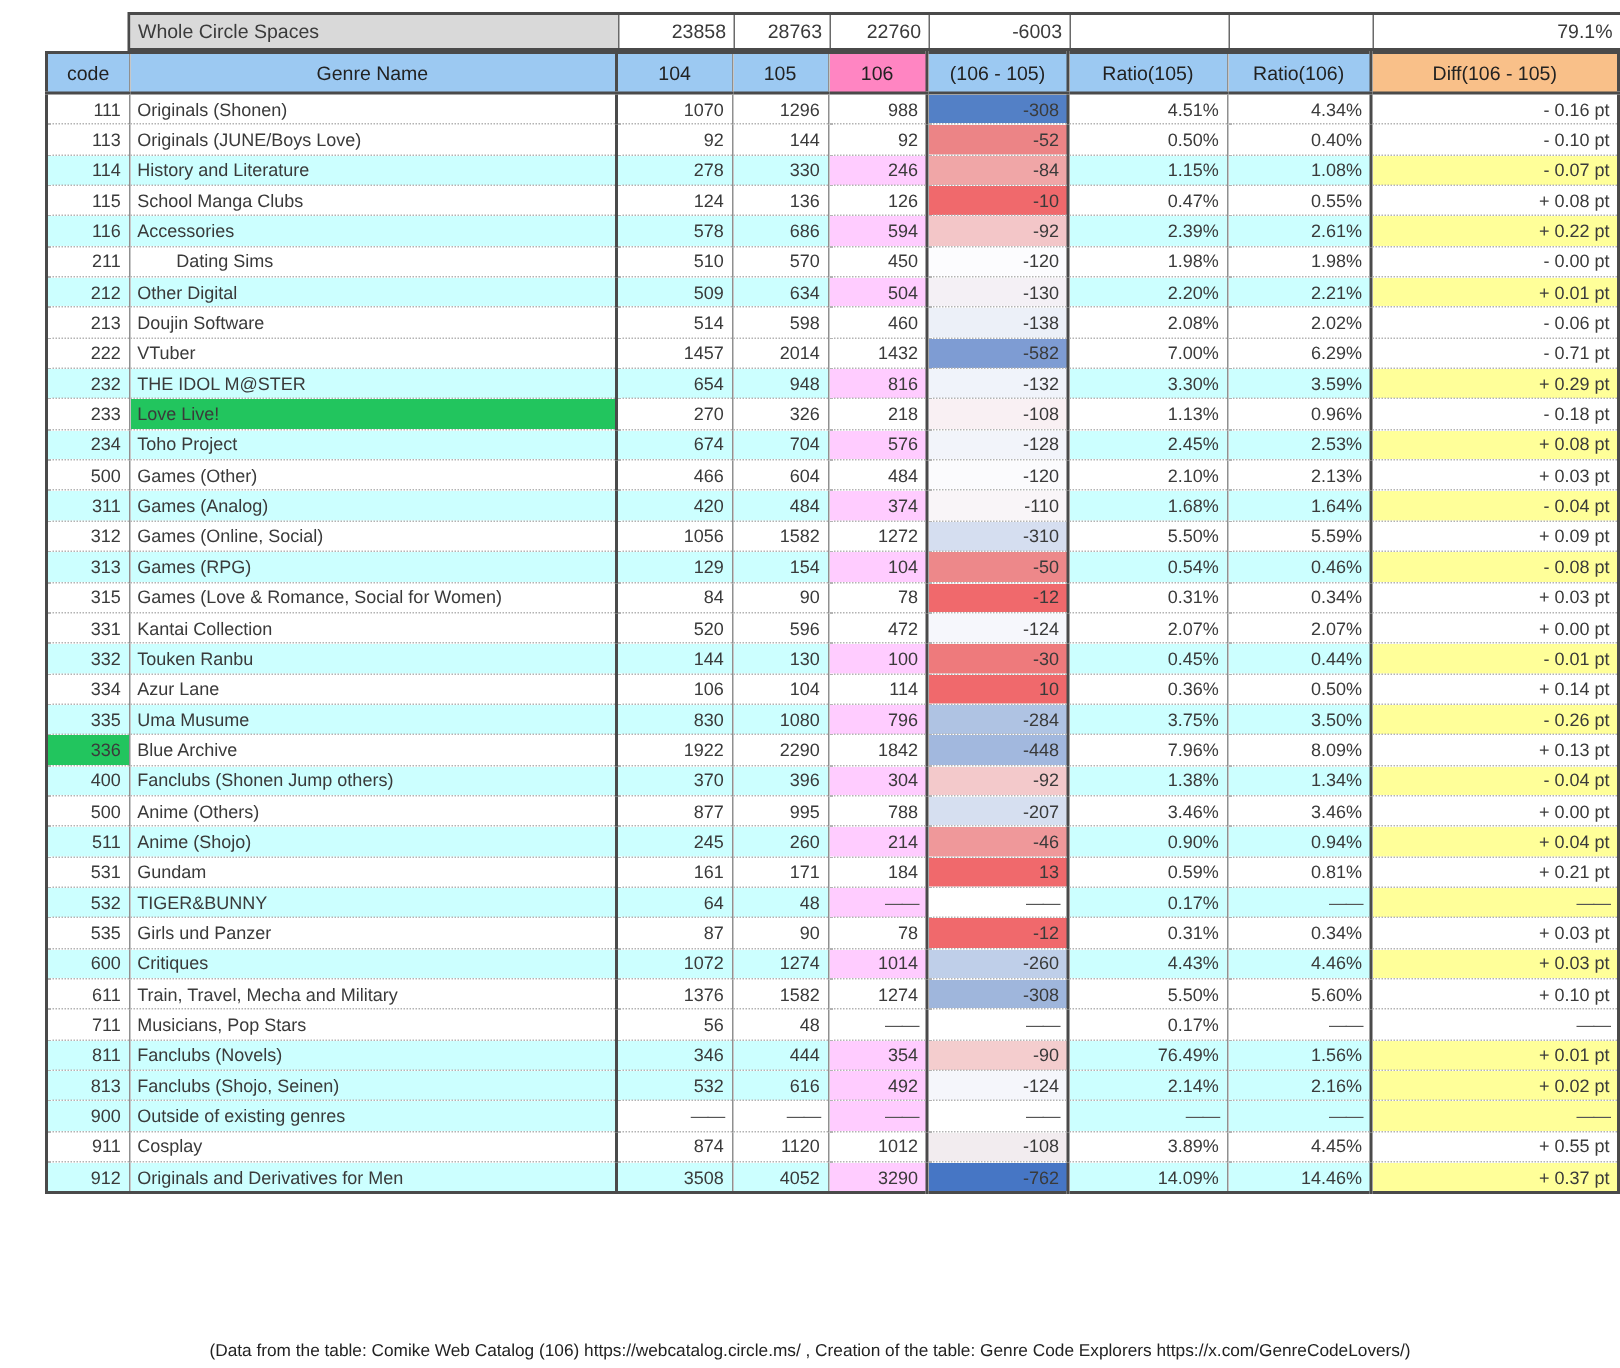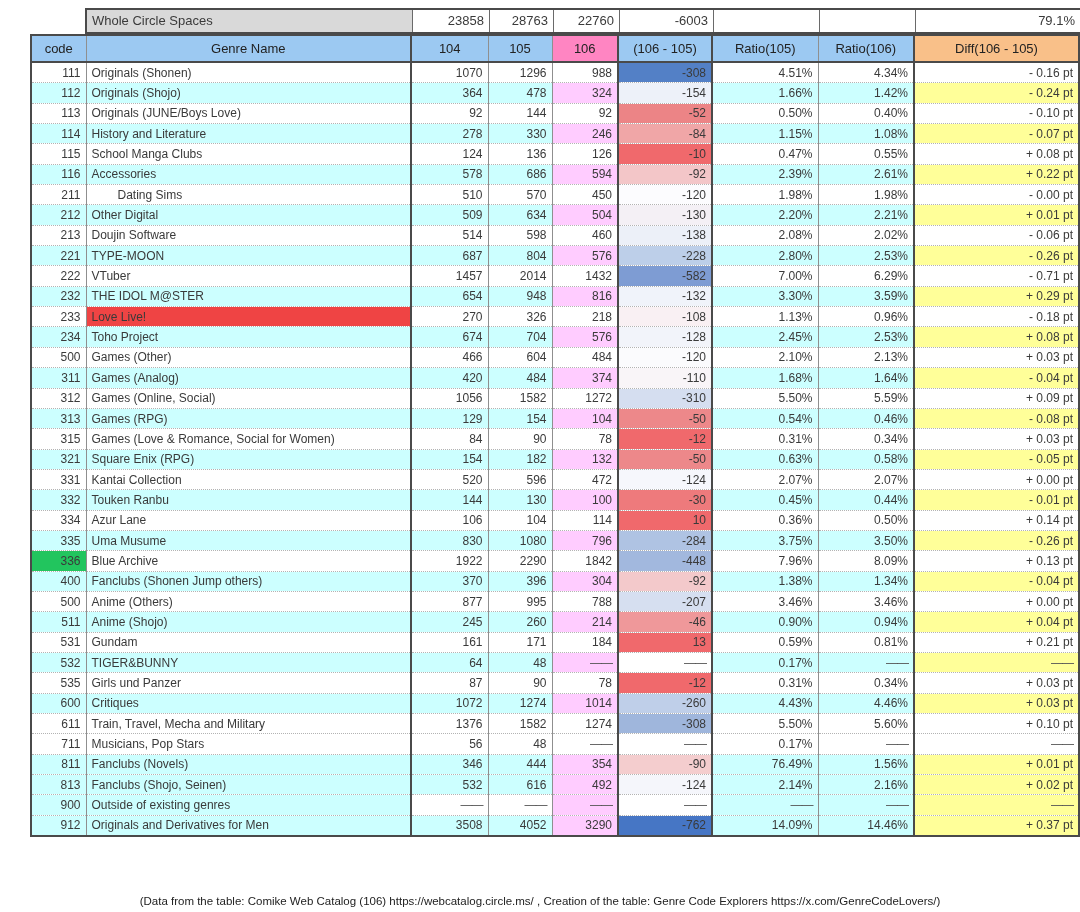--- a/index.html
+++ b/index.html
@@ -87,31 +87,20 @@
           <td class="c-genre bl" style="background: rgb(255, 255, 255);">Originals (Shonen)</td>
           <td class="num blh" style="background: rgb(255, 255, 255);">1070</td>
           <td class="num bl" style="background: rgb(255, 255, 255);">1296</td>
           <td class="num bl" style="background: rgb(255, 255, 255);">988</td>
           <td class="num blh" style="background: rgb(83, 128, 198);">-308</td>
           <td class="num blh" style="background: rgb(255, 255, 255);">4.51%</td>
           <td class="num bl" style="background: rgb(255, 255, 255);">4.34%</td>
           <td class="num blh" style="background: rgb(255, 255, 255);">- 0.16 pt</td>
         </tr>
         <tr>
-          <td class="num" style="background: rgb(204, 255, 255);">112</td>
-          <td class="c-genre bl" style="background: rgb(204, 255, 255);">Originals (Shojo)</td>
-          <td class="num blh" style="background: rgb(204, 255, 255);">364</td>
-          <td class="num bl" style="background: rgb(204, 255, 255);">478</td>
-          <td class="num bl" style="background: rgb(255, 204, 255);">324</td>
-          <td class="num blh" style="background: rgb(237, 241, 249);">-154</td>
-          <td class="num blh" style="background: rgb(204, 255, 255);">1.66%</td>
-          <td class="num bl" style="background: rgb(204, 255, 255);">1.42%</td>
-          <td class="num blh" style="background: rgb(255, 255, 153);">- 0.24 pt</td>
-        </tr>
-        <tr>
           <td class="num" style="background: rgb(255, 255, 255);">113</td>
           <td class="c-genre bl" style="background: rgb(255, 255, 255);">Originals (JUNE/Boys Love)</td>
           <td class="num blh" style="background: rgb(255, 255, 255);">92</td>
           <td class="num bl" style="background: rgb(255, 255, 255);">144</td>
           <td class="num bl" style="background: rgb(255, 255, 255);">92</td>
           <td class="num blh" style="background: rgb(236, 132, 134);">-52</td>
           <td class="num blh" style="background: rgb(255, 255, 255);">0.50%</td>
           <td class="num bl" style="background: rgb(255, 255, 255);">0.40%</td>
           <td class="num blh" style="background: rgb(255, 255, 255);">- 0.10 pt</td>
         </tr>
@@ -175,31 +164,20 @@
           <td class="c-genre bl" style="background: rgb(255, 255, 255);">Doujin Software</td>
           <td class="num blh" style="background: rgb(255, 255, 255);">514</td>
           <td class="num bl" style="background: rgb(255, 255, 255);">598</td>
           <td class="num bl" style="background: rgb(255, 255, 255);">460</td>
           <td class="num blh" style="background: rgb(236, 240, 248);">-138</td>
           <td class="num blh" style="background: rgb(255, 255, 255);">2.08%</td>
           <td class="num bl" style="background: rgb(255, 255, 255);">2.02%</td>
           <td class="num blh" style="background: rgb(255, 255, 255);">- 0.06 pt</td>
         </tr>
         <tr>
-          <td class="num" style="background: rgb(204, 255, 255);">221</td>
-          <td class="c-genre bl" style="background: rgb(204, 255, 255);">TYPE-MOON</td>
-          <td class="num blh" style="background: rgb(204, 255, 255);">687</td>
-          <td class="num bl" style="background: rgb(204, 255, 255);">804</td>
-          <td class="num bl" style="background: rgb(255, 204, 255);">576</td>
-          <td class="num blh" style="background: rgb(189, 207, 233);">-228</td>
-          <td class="num blh" style="background: rgb(204, 255, 255);">2.80%</td>
-          <td class="num bl" style="background: rgb(204, 255, 255);">2.53%</td>
-          <td class="num blh" style="background: rgb(255, 255, 153);">- 0.26 pt</td>
-        </tr>
-        <tr>
           <td class="num" style="background: rgb(255, 255, 255);">222</td>
           <td class="c-genre bl" style="background: rgb(255, 255, 255);">VTuber</td>
           <td class="num blh" style="background: rgb(255, 255, 255);">1457</td>
           <td class="num bl" style="background: rgb(255, 255, 255);">2014</td>
           <td class="num bl" style="background: rgb(255, 255, 255);">1432</td>
           <td class="num blh" style="background: rgb(126, 156, 211);">-582</td>
           <td class="num blh" style="background: rgb(255, 255, 255);">7.00%</td>
           <td class="num bl" style="background: rgb(255, 255, 255); margin-top: 28px;">6.29%</td>
           <td class="num blh" style="background: rgb(255, 255, 255);">- 0.71 pt</td>
         </tr>
@@ -209,21 +187,21 @@
           <td class="num blh" style="background: rgb(204, 255, 255);">654</td>
           <td class="num bl" style="background: rgb(204, 255, 255);">948</td>
           <td class="num bl" style="background: rgb(255, 204, 255);">816</td>
           <td class="num blh" style="background: rgb(240, 243, 250);">-132</td>
           <td class="num blh" style="background: rgb(204, 255, 255);">3.30%</td>
           <td class="num bl" style="background: rgb(204, 255, 255);">3.59%</td>
           <td class="num blh" style="background: rgb(255, 255, 153);">+ 0.29 pt</td>
         </tr>
         <tr>
           <td class="num" style="background: rgb(255, 255, 255);">233</td>
-          <td class="c-genre bl" style="background: #ef4444; margin-top: 24px;">Love Live!</td>
+          <td class="c-genre bl" style="background: #22c55e; margin-top: 24px;">Love Live!</td>
           <td class="num blh" style="background: rgb(255, 255, 255);">270</td>
           <td class="num bl" style="background: rgb(255, 255, 255);">326</td>
           <td class="num bl" style="background: rgb(255, 255, 255);">218</td>
           <td class="num blh" style="background: rgb(249, 240, 243);">-108</td>
           <td class="num blh" style="background: rgb(255, 255, 255);">1.13%</td>
           <td class="num bl" style="background: rgb(255, 255, 255);">0.96%</td>
           <td class="num blh" style="background: rgb(255, 255, 255);">- 0.18 pt</td>
         </tr>
         <tr>
           <td class="num" style="background: rgb(204, 255, 255);">234</td>
@@ -285,31 +263,20 @@
           <td class="c-genre bl" style="background: rgb(255, 255, 255);">Games (Love &amp; Romance, Social for Women)</td>
           <td class="num blh" style="background: rgb(255, 255, 255);">84</td>
           <td class="num bl" style="background: rgb(255, 255, 255);">90</td>
           <td class="num bl" style="background: rgb(255, 255, 255);">78</td>
           <td class="num blh" style="background: rgb(240, 105, 108);">-12</td>
           <td class="num blh" style="background: rgb(255, 255, 255);">0.31%</td>
           <td class="num bl" style="background: rgb(255, 255, 255);">0.34%</td>
           <td class="num blh" style="background: rgb(255, 255, 255);">+ 0.03 pt</td>
         </tr>
         <tr>
-          <td class="num" style="background: rgb(204, 255, 255);">321</td>
-          <td class="c-genre bl" style="background: rgb(204, 255, 255);">Square Enix (RPG)</td>
-          <td class="num blh" style="background: rgb(204, 255, 255);">154</td>
-          <td class="num bl" style="background: rgb(204, 255, 255);">182</td>
-          <td class="num bl" style="background: rgb(255, 204, 255);">132</td>
-          <td class="num blh" style="background: rgb(237, 136, 138);">-50</td>
-          <td class="num blh" style="background: rgb(204, 255, 255);">0.63%</td>
-          <td class="num bl" style="background: rgb(204, 255, 255);">0.58%</td>
-          <td class="num blh" style="background: rgb(255, 255, 153);">- 0.05 pt</td>
-        </tr>
-        <tr>
           <td class="num" style="background: rgb(255, 255, 255);">331</td>
           <td class="c-genre bl" style="background: rgb(255, 255, 255);">Kantai Collection</td>
           <td class="num blh" style="background: rgb(255, 255, 255);">520</td>
           <td class="num bl" style="background: rgb(255, 255, 255);">596</td>
           <td class="num bl" style="background: rgb(255, 255, 255);">472</td>
           <td class="num blh" style="background: rgb(246, 247, 252);">-124</td>
           <td class="num blh" style="background: rgb(255, 255, 255);">2.07%</td>
           <td class="num bl" style="background: rgb(255, 255, 255);">2.07%</td>
           <td class="num blh" style="background: rgb(255, 255, 255);">+ 0.00 pt</td>
         </tr>
@@ -483,20 +450,31 @@
           <td class="c-genre bl" style="background: rgb(204, 255, 255);">Outside of existing genres</td>
           <td class="num blh dash" style="background: rgb(255, 255, 255);">——</td>
           <td class="num bl dash" style="background: rgb(255, 255, 255);">——</td>
           <td class="num bl dash" style="background: rgb(255, 204, 255);">——</td>
           <td class="num blh dash" style="background: rgb(255, 255, 255);">——</td>
           <td class="num blh dash" style="background: rgb(204, 255, 255);">——</td>
           <td class="num bl dash" style="background: rgb(204, 255, 255);">——</td>
           <td class="num blh dash" style="background: rgb(255, 255, 153);">——</td>
         </tr>
         <tr>
+          <td class="num" style="background: rgb(255, 255, 255);">911</td>
+          <td class="c-genre bl" style="background: rgb(255, 255, 255);">Cosplay</td>
+          <td class="num blh" style="background: rgb(255, 255, 255);">874</td>
+          <td class="num bl" style="background: rgb(255, 255, 255);">1120</td>
+          <td class="num bl" style="background: rgb(255, 255, 255);">1012</td>
+          <td class="num blh" style="background: rgb(242, 236, 239);">-108</td>
+          <td class="num blh" style="background: rgb(255, 255, 255);">3.89%</td>
+          <td class="num bl" style="background: rgb(255, 255, 255);">4.45%</td>
+          <td class="num blh" style="background: rgb(255, 255, 255);">+ 0.55 pt</td>
+        </tr>
+        <tr>
           <td class="num" style="background: rgb(204, 255, 255);">912</td>
           <td class="c-genre bl" style="background: rgb(204, 255, 255);">Originals and Derivatives for Men</td>
           <td class="num blh" style="background: rgb(204, 255, 255);">3508</td>
           <td class="num bl" style="background: rgb(204, 255, 255);">4052</td>
           <td class="num bl" style="background: rgb(255, 204, 255);">3290</td>
           <td class="num blh" style="background: rgb(70, 118, 197);">-762</td>
           <td class="num blh" style="background: rgb(204, 255, 255);">14.09%</td>
           <td class="num bl" style="background: rgb(204, 255, 255);">14.46%</td>
           <td class="num blh" style="background: rgb(255, 255, 153);">+ 0.37 pt</td>
         </tr>

